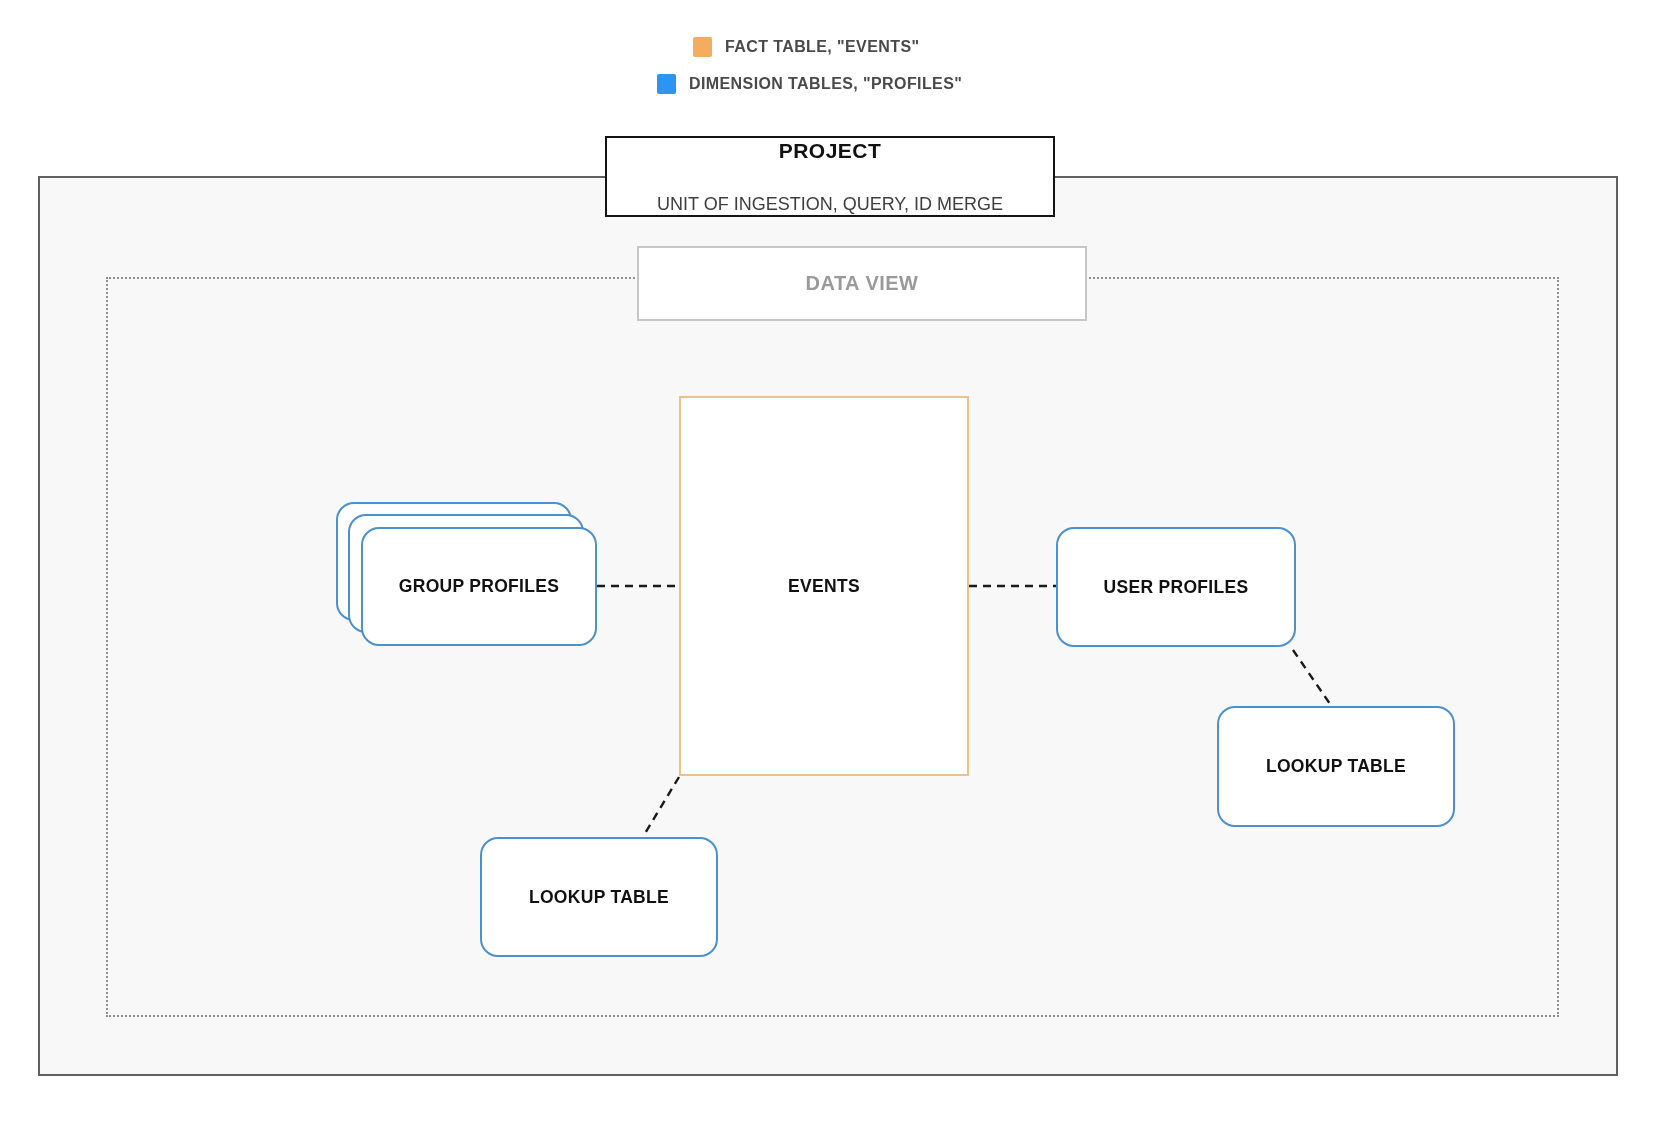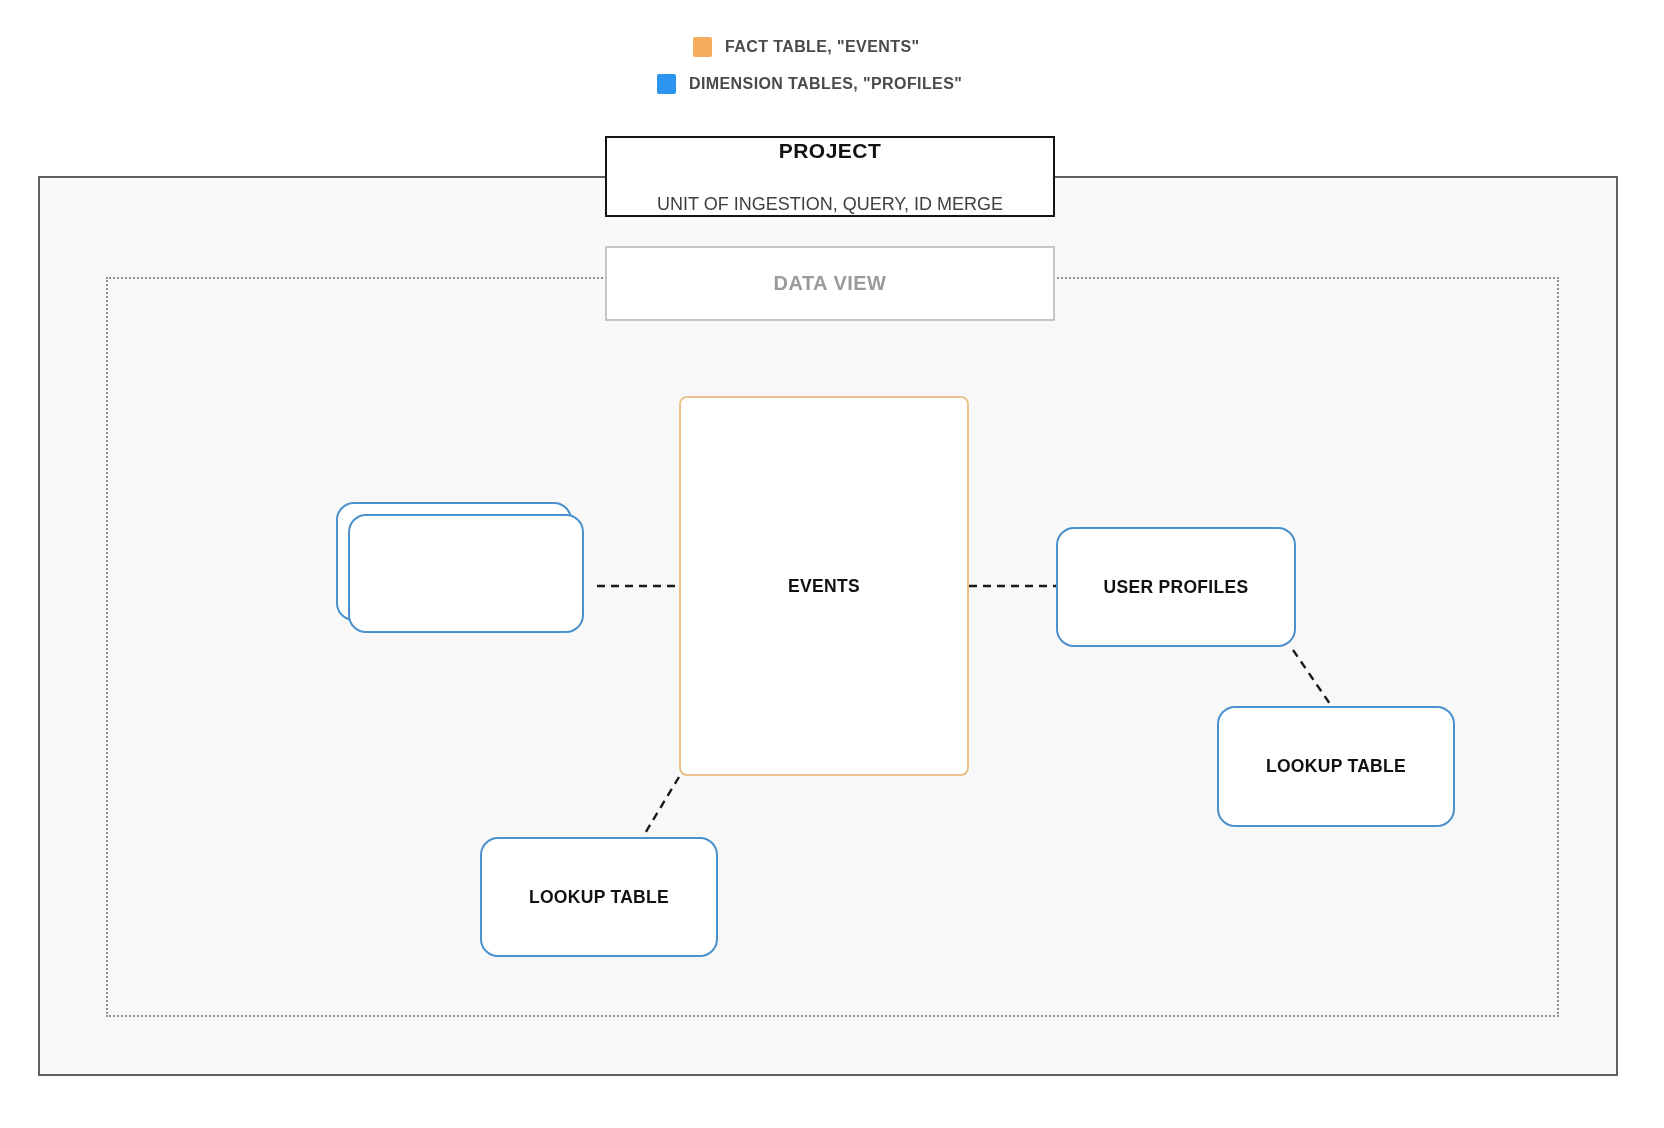--- a/index.html
+++ b/index.html
@@ -28,39 +28,39 @@
     border: 2px dotted #8f8f8f; background: transparent; box-sizing: border-box; z-index: 1;
   }
 
   
   .title-box {
     position: absolute; left: 605px; width: 450px; box-sizing: border-box;
     background: #ffffff; text-align: center; z-index: 5;
     display: flex; flex-direction: column; justify-content: center; gap: 6px;
   }
   .project-box { top: 136px; height: 81px; border: 2.5px solid #141414; }
-  .dataview-box { top: 246px; height: 75px; border: 2px solid #c6c6c6; }
+  .dataview-box { top: 246px; height: 75px; border: 2px solid #c6c6c6; margin-left: 32px; }
   .project-box .box-title { font-size: 21px; font-weight: bold; color: #111111; letter-spacing: 0.5px; }
   .project-box .box-subtitle { font-size: 18px; color: #3f3f3f; margin-top: 25px; }
   .dataview-box .box-title { font-size: 20px; font-weight: bold; color: #9a9a9a; letter-spacing: 0.5px; }
   .dataview-box .box-subtitle { font-size: 17px; color: #ababab; }
 
   
   svg.connectors { position: absolute; left: 0; top: 0; z-index: 2; }
   svg.connectors path { stroke: #1a1a1a; stroke-width: 2.4; fill: none; stroke-dasharray: 8 6; }
 
   
   .node {
     position: absolute; box-sizing: border-box; background: #ffffff;
     display: flex; align-items: center; justify-content: center;
     font-size: 17.5px; font-weight: bold; color: #111111; letter-spacing: 0.3px;
     z-index: 3; white-space: nowrap;
   }
   .node.blue { border: 2px solid #4c90cc; border-radius: 18px; }
-  .node.orange { border: 2px solid #ebc28d; border-radius: 8px; justify-content: center; }
+  .node.orange { border: 2px solid #ebc28d; border-radius: 0; justify-content: center; }
 
   .events-node { left: 679px; top: 396px; width: 290px; height: 380px; }
   .gp-front { left: 361px; top: 527px; width: 236px; height: 119px; z-index: 4; }
   .gp-mid   { left: 348px; top: 514px; width: 236px; height: 119px; z-index: 3; }
   .gp-back  { left: 336px; top: 502px; width: 236px; height: 119px; z-index: 2; }
   .user-profiles-node { left: 1056px; top: 527px; width: 240px; height: 120px; text-align: center; }
   .lookup-right-node  { left: 1217px; top: 706px; width: 238px; height: 121px; }
   .lookup-bottom-node { left: 480px;  top: 837px; width: 238px; height: 120px; }
 </style>
 </head>
@@ -96,20 +96,23 @@
     <path d="M 1293 650 L 1330 704"></path>
     <path d="M 679 777 L 644 835"></path>
   </svg>
 
   <div class="node orange events-node">
     <span>EVENTS</span>
   </div>
 
   <div class="node blue gp-back"></div>
   <div class="node blue gp-mid"></div>
+  <div class="node blue gp-front">
+    <span>GROUP PROFILES</span>
+  </div>
 
   <div class="node blue user-profiles-node">
     <span>USER PROFILES</span>
   </div>
 
   <div class="node blue lookup-right-node">
     <span>LOOKUP TABLE</span>
   </div>
 
   <div class="node blue lookup-bottom-node">

